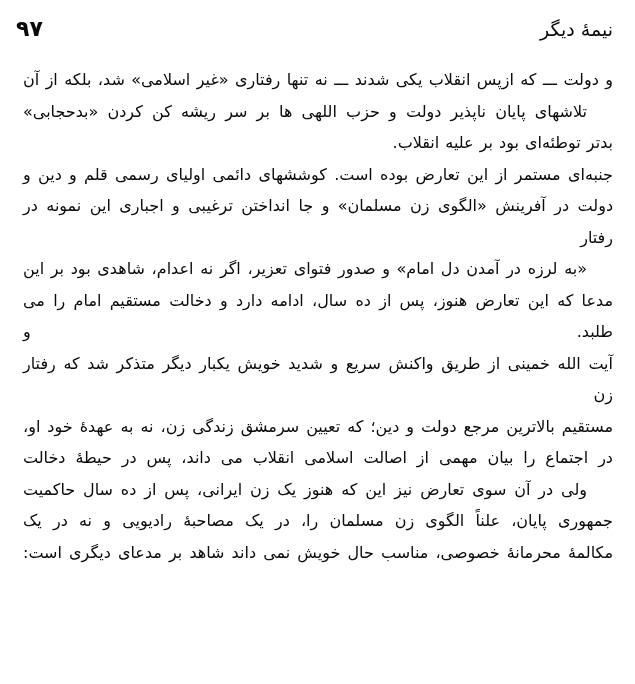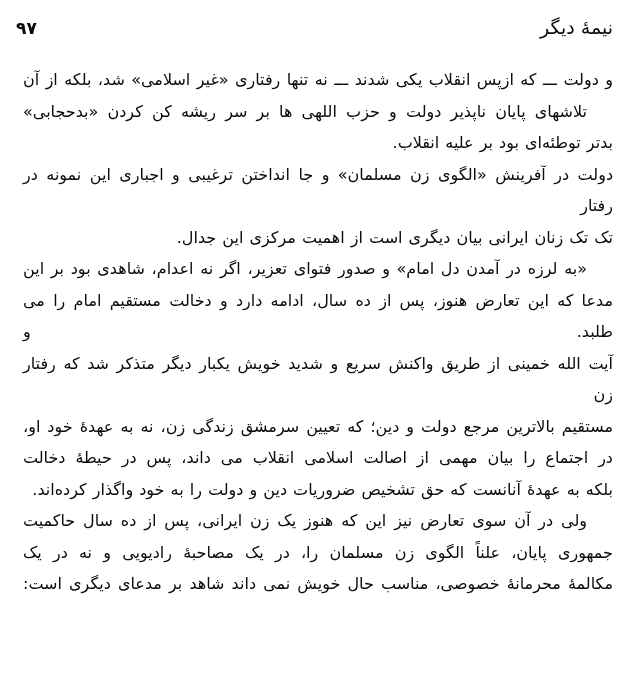--- a/index.html
+++ b/index.html
@@ -26,21 +26,21 @@
     justify-content: space-between;
     align-items: baseline;
     direction: rtl;
   }
   .running-head {
     font-size: 19px;
     font-weight: normal;
     letter-spacing: 0.5px;
   }
   .page-number {
-    font-size: 17px;
+    font-size: 22px;
     font-weight: bold;
   }
   .body-text {
     position: absolute;
     top: 64px;
     right: 22px;
     left: 23px;
     direction: rtl;
   }
   .line {
@@ -65,26 +65,25 @@
 
   <div class="page-header">
     <div class="running-head">نیمهٔ دیگر</div>
     <div class="page-number">٩٧</div>
   </div>
 
   <div class="body-text" dir="rtl">
       <div class="line">و دولت ـــ که ازپس انقلاب یکی شدند ـــ نه تنها رفتاری «غیر اسلامی» شد، بلکه از آن</div>
       <div class="line indent">تلاشهای پایان ناپذیر دولت و حزب اللهی ها بر سر ریشه کن کردن «بدحجابی»</div>
       <div class="line para-end">بدتر توطئه‌ای بود بر علیه انقلاب.</div>
+      <div class="line">جنبه‌ای مستمر از این تعارض بوده است. کوششهای دائمی اولیای رسمی قلم و دین و</div>
       <div class="line">دولت در آفرینش «الگوی زن مسلمان» و جا انداختن ترغیبی و اجباری این نمونه در رفتار</div>
-      <div class="line para-end">تک تک زنان ایرانی بیان دیگری است از اهمیت مرکزی این جدال.</div>
       <div class="line indent">«به لرزه در آمدن دل امام» و صدور فتوای تعزیر، اگر نه اعدام، شاهدی بود بر این</div>
       <div class="line">مدعا که این تعارض هنوز، پس از ده سال، ادامه دارد و دخالت مستقیم امام را می طلبد. و</div>
       <div class="line">آیت الله خمینی از طریق واکنش سریع و شدید خویش یکبار دیگر متذکر شد که رفتار زن</div>
       <div class="line">مستقیم بالاترین مرجع دولت و دین؛ که تعیین سرمشق زندگی زن، نه به عهدهٔ خود او،</div>
       <div class="line">در اجتماع را بیان مهمی از اصالت اسلامی انقلاب می داند، پس در حیطهٔ دخالت</div>
-      <div class="line para-end">بلکه به عهدهٔ آنانست که حق تشخیص ضروریات دین و دولت را به خود واگذار کرده‌اند.</div>
       <div class="line indent">ولی در آن سوی تعارض نیز این که هنوز یک زن ایرانی، پس از ده سال حاکمیت</div>
       <div class="line">جمهوری پایان، علناً الگوی زن مسلمان را، در یک مصاحبهٔ رادیویی و نه در یک</div>
       <div class="line">مکالمهٔ محرمانهٔ خصوصی، مناسب حال خویش نمی داند شاهد بر مدعای دیگری است:</div>
     </div>
 
 </div>
 
 </body></html>

